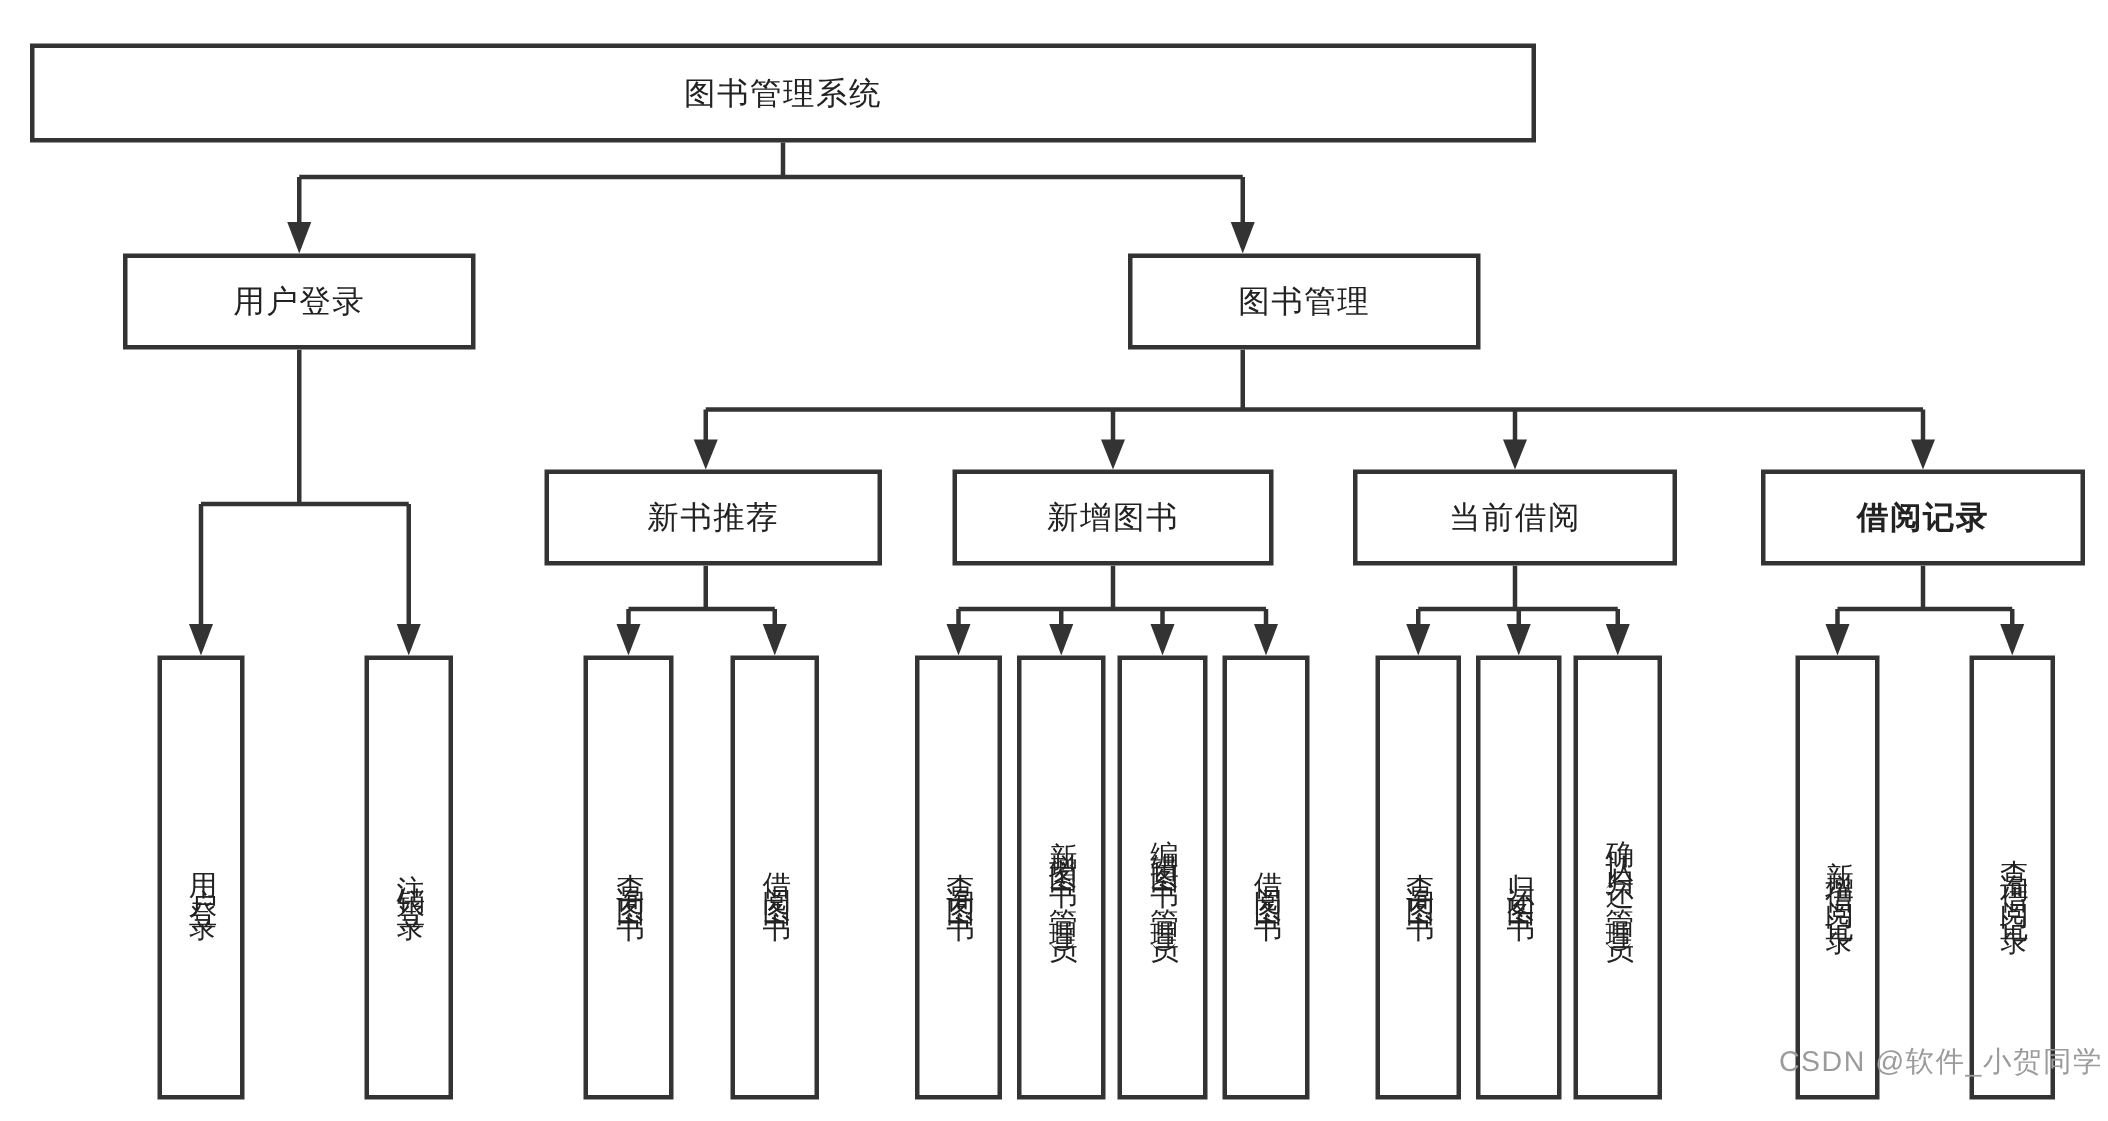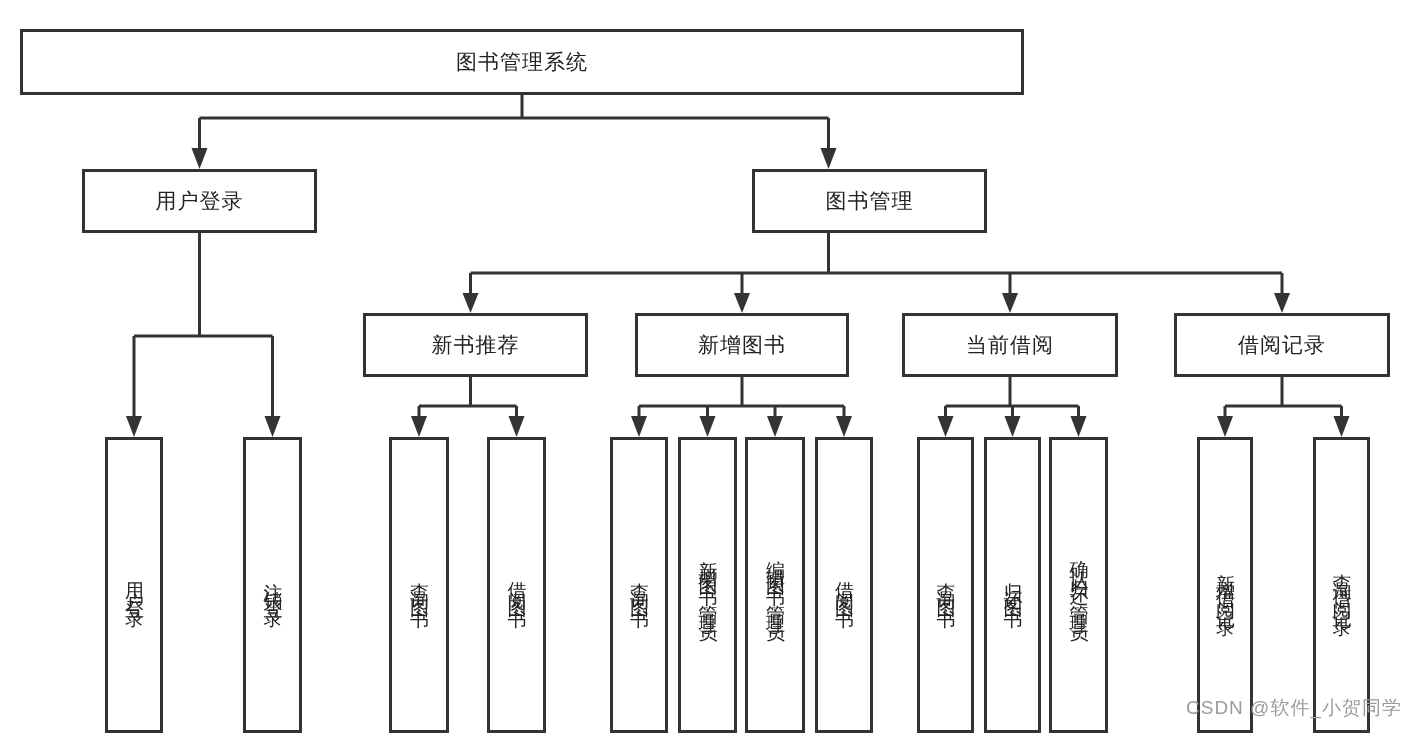--- a/index.html
+++ b/index.html
@@ -114,21 +114,21 @@
   </svg>
 
   <div class="box hbox" style="left:20px;top:29px;width:1004px;height:66px;">图书管理系统</div>
 
   <div class="box hbox" style="left:82px;top:169px;width:235px;height:64px;">用户登录</div>
   <div class="box hbox" style="left:752px;top:169px;width:235px;height:64px;">图书管理</div>
 
   <div class="box hbox" style="left:363px;top:313px;width:225px;height:64px;">新书推荐</div>
   <div class="box hbox" style="left:635px;top:313px;width:214px;height:64px;">新增图书</div>
   <div class="box hbox" style="left:902px;top:313px;width:216px;height:64px;text-align:right;">当前借阅</div>
-  <div class="box hbox" style="left:1174px;top:313px;width:216px;height:64px;">借阅记录</div>
+  <div class="box hbox" style="left:1174px;top:313px;width:216px;height:64px;font-weight:bold;">借阅记录</div>
 
   <div class="box vbox" style="left:105px;top:437px;width:58px;height:296px;">
     <span class="vtext">用户登录</span>
   </div>
   <div class="box vbox" style="left:243px;top:437px;width:59px;height:296px;">
     <span class="vtext">注销登录</span>
   </div>
 
   <div class="box vbox" style="left:389px;top:437px;width:60px;height:296px;">
     <span class="vtext">查询图书</span>

